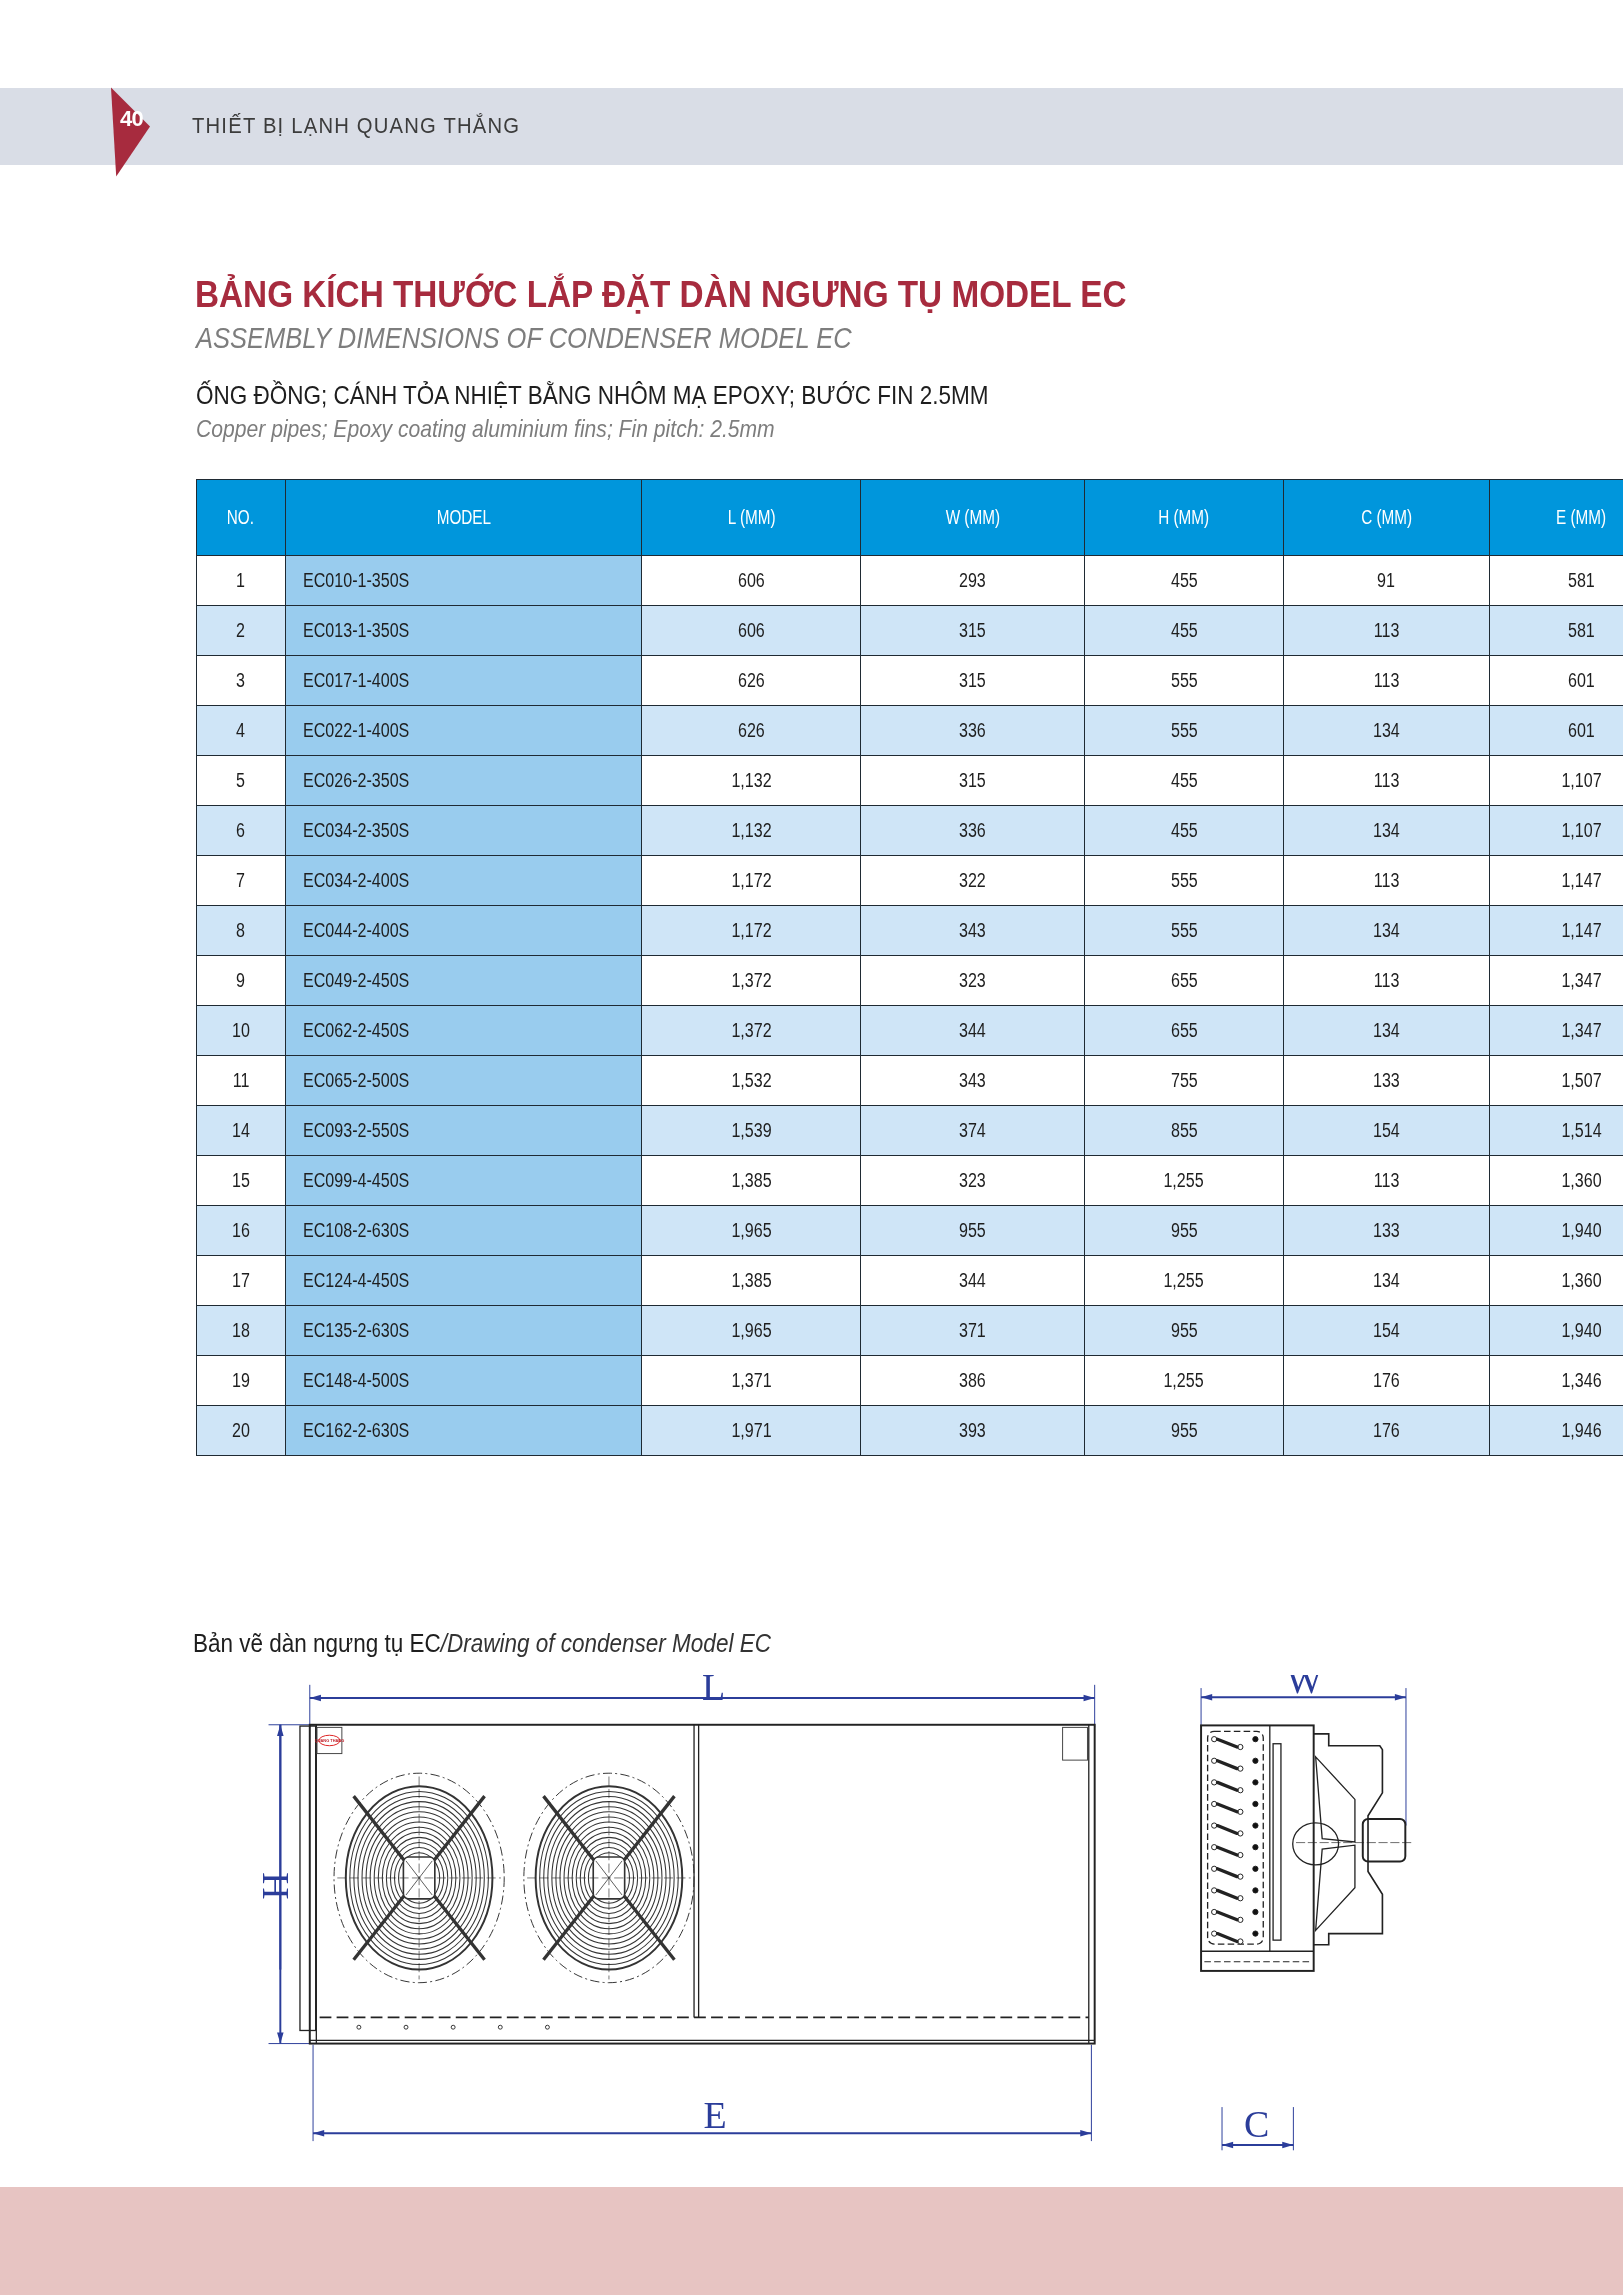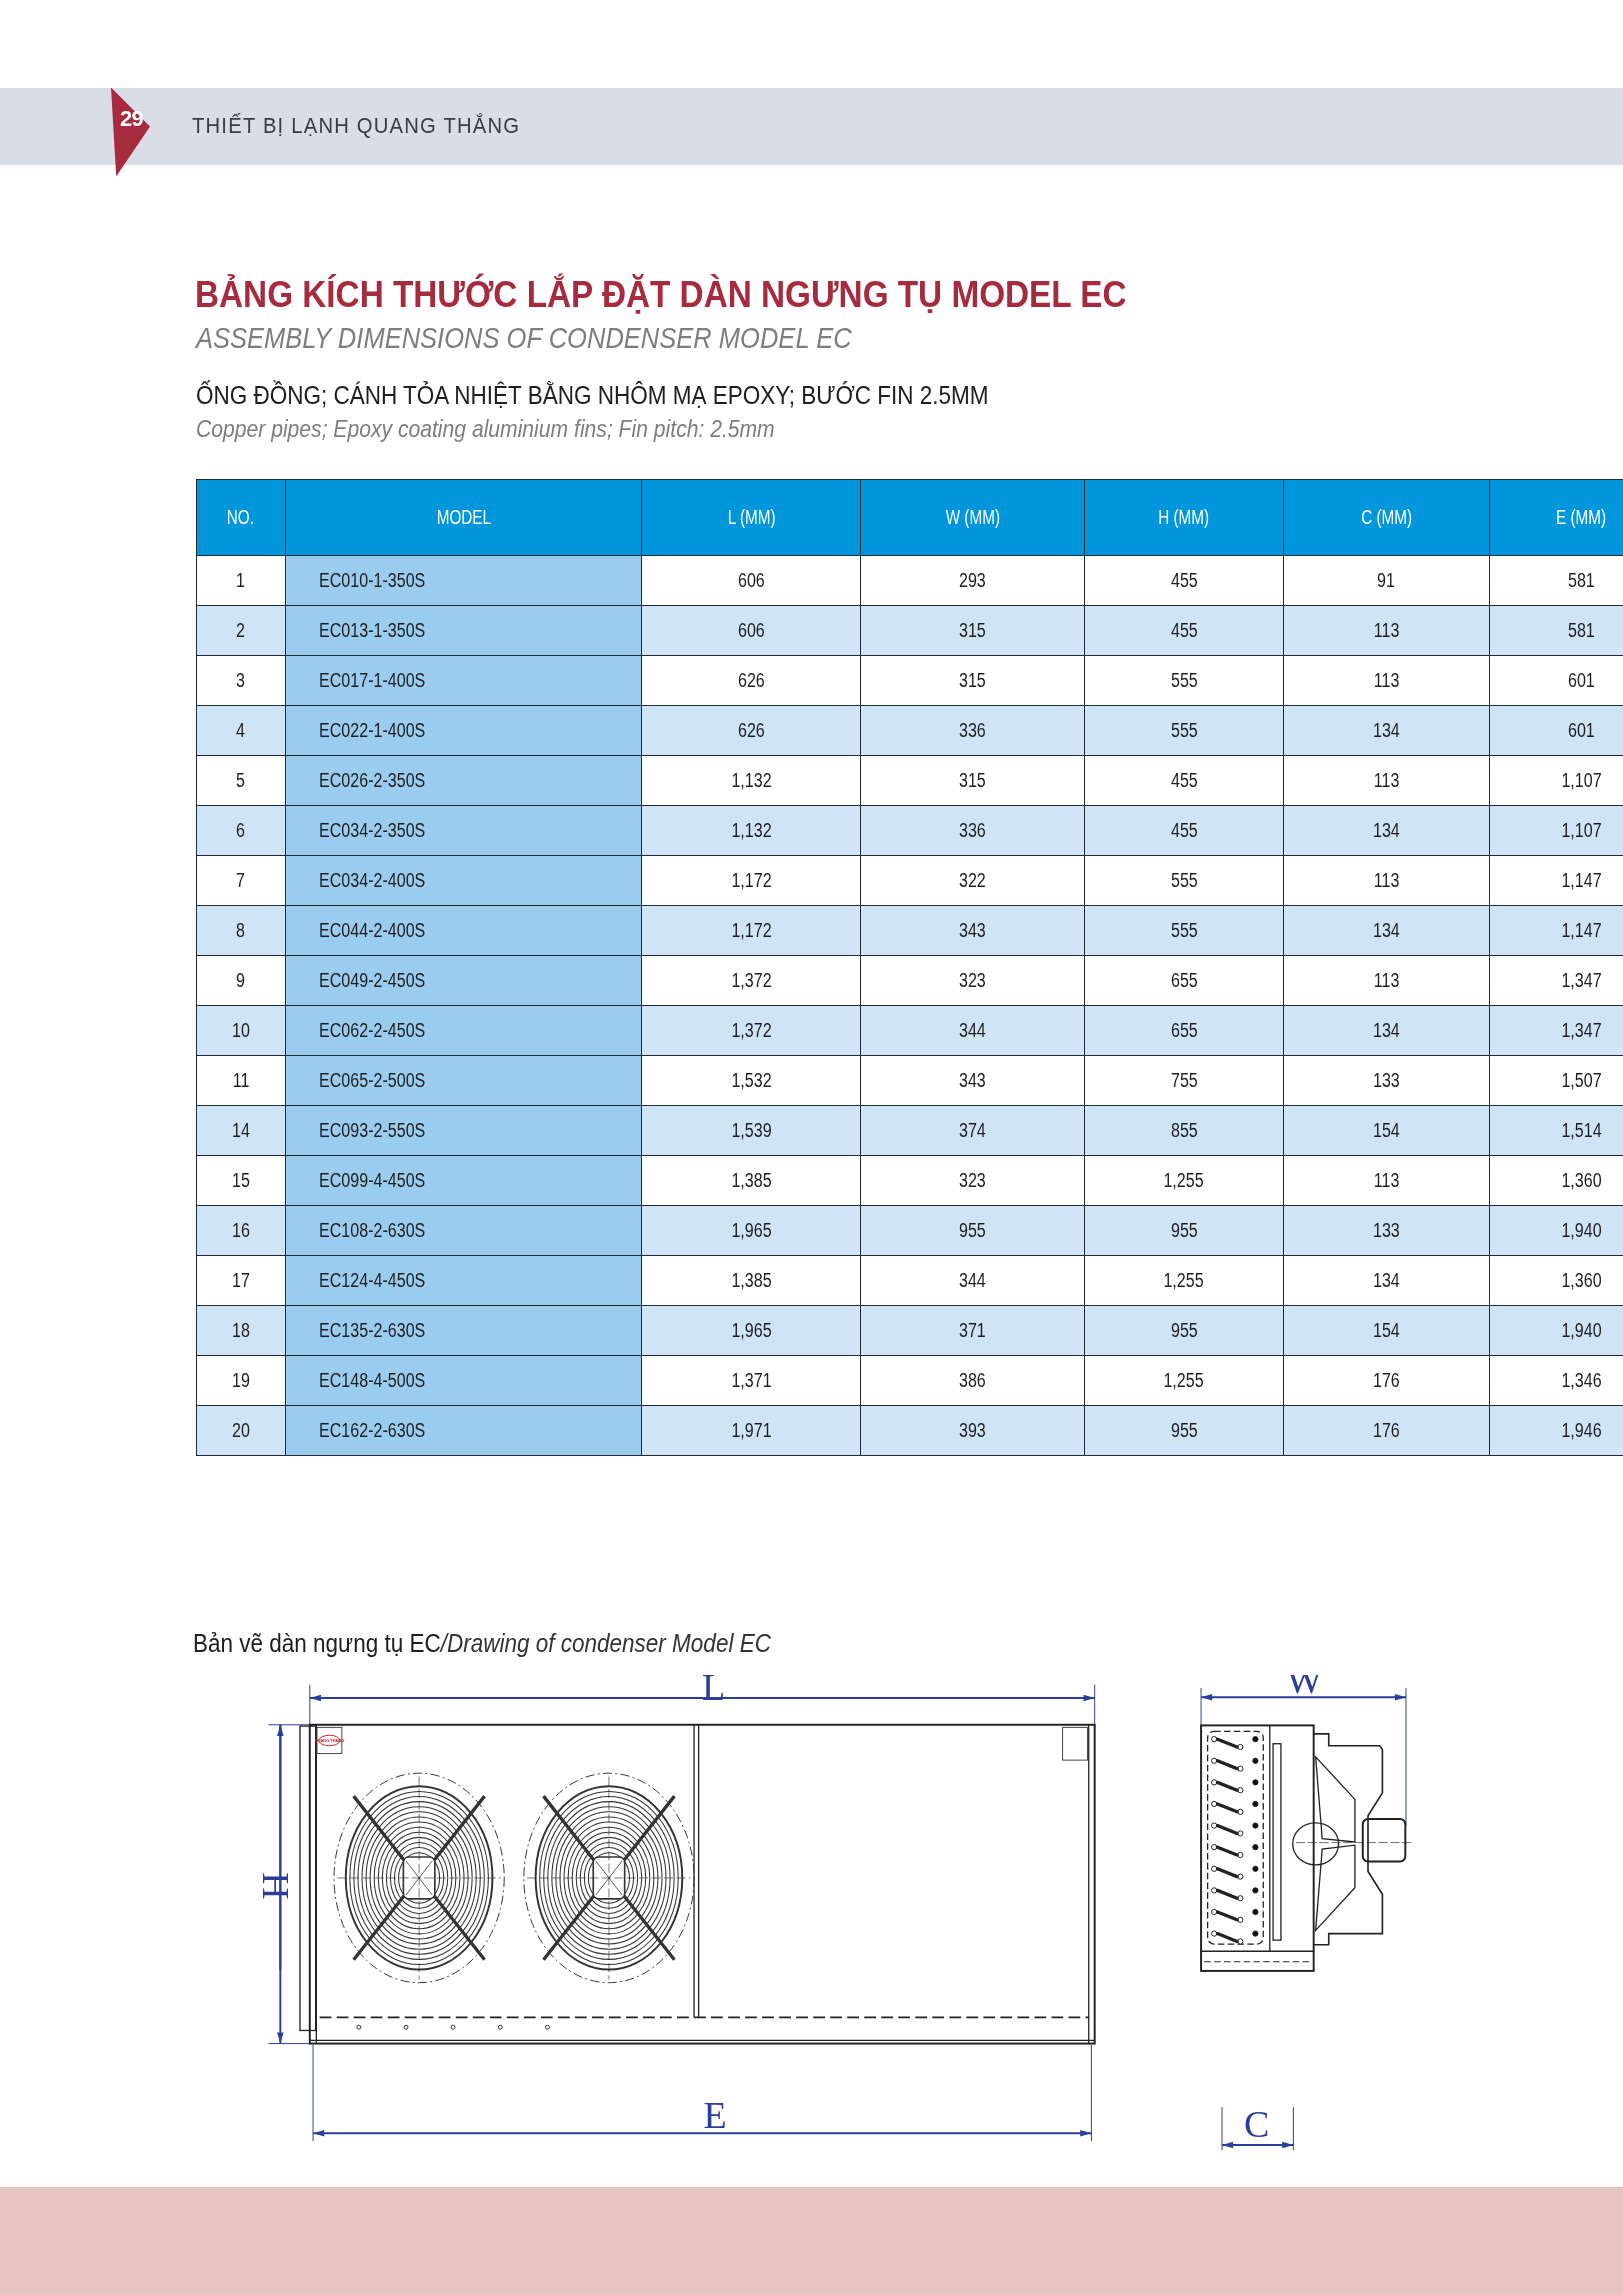--- a/index.html
+++ b/index.html
@@ -65,21 +65,21 @@
   }
   .dim-table thead th {
     background: #0096dc; color: #ffffff; font-weight: normal;
     height: 75px; font-size: 19.6px;
   }
   .dim-table thead th span { display: inline-block; transform: scaleX(0.78); }
   .dim-table tbody td { height: 49px; font-size: 19.6px; color: #1e1e1e; }
   .dim-table tbody td span { display: inline-block; transform: scaleX(0.82); }
   .dim-table tbody tr:nth-child(odd) td { background: #ffffff; }
   .dim-table tbody tr:nth-child(even) td { background: #cfe5f7; }
-  .dim-table tbody td.model-cell { background: #99ccee !important; text-align: left; padding-left: 33px; }
+  .dim-table tbody td.model-cell { background: #99ccee !important; text-align: left; padding-left: 17px; }
   .dim-table tbody td.model-cell span { transform-origin: left center; }
   .col-no { width: 79px; } .col-model { width: 317px; } .col-l { width: 195px; }
   .col-w { width: 199px; } .col-h { width: 177px; } .col-c { width: 183px; } .col-e { width: 164px; }
 
   
   .drawing-caption {
     position: absolute; left: 193px; top: 1629px; font-size: 25px; white-space: nowrap;
     transform: scaleX(0.9); transform-origin: left center; color: #1e1e1e;
   }
   .drawing-caption .en { font-style: italic; color: #333; }
@@ -94,21 +94,21 @@
 </style>
 </head>
 <body>
 
 <div class="header-band"></div>
 <div class="page-flag">
   <svg width="65" height="92" viewBox="0 0 100 140">
     <polygon points="0,0 60,60 8,137" fill="#a72b3e"></polygon>
   </svg>
 </div>
-<div class="page-number">29</div>
+<div class="page-number">40</div>
 <div class="brand-title">THIẾT BỊ LẠNH QUANG THẮNG</div>
 
 <div class="title-vn">BẢNG KÍCH THƯỚC LẮP ĐẶT DÀN NGƯNG TỤ MODEL EC</div>
 <div class="title-en">ASSEMBLY DIMENSIONS OF CONDENSER MODEL EC</div>
 <div class="spec-vn">ỐNG ĐỒNG; CÁNH TỎA NHIỆT BẰNG NHÔM MẠ EPOXY; BƯỚC FIN 2.5MM</div>
 <div class="spec-en">Copper pipes; Epoxy coating aluminium fins; Fin pitch: 2.5mm</div>
 
 <table class="dim-table">
   <colgroup>
     <col class="col-no">

